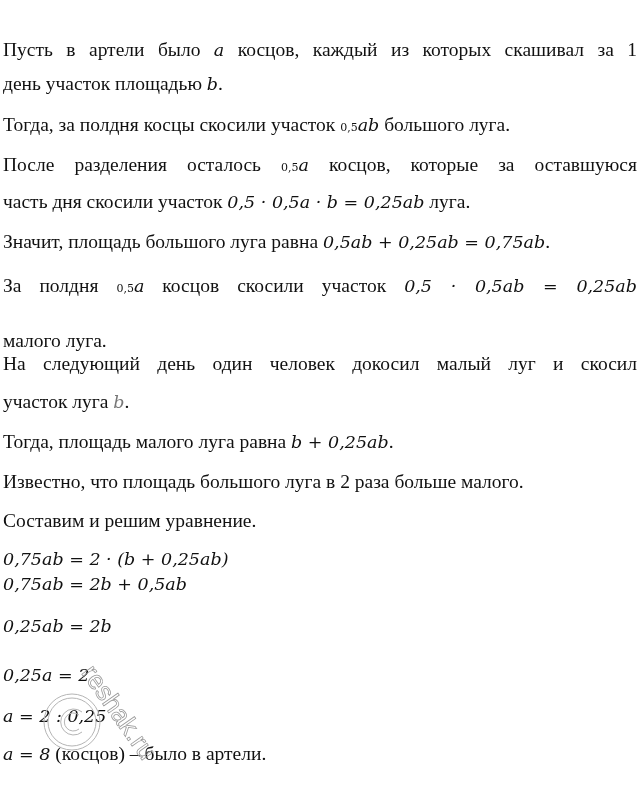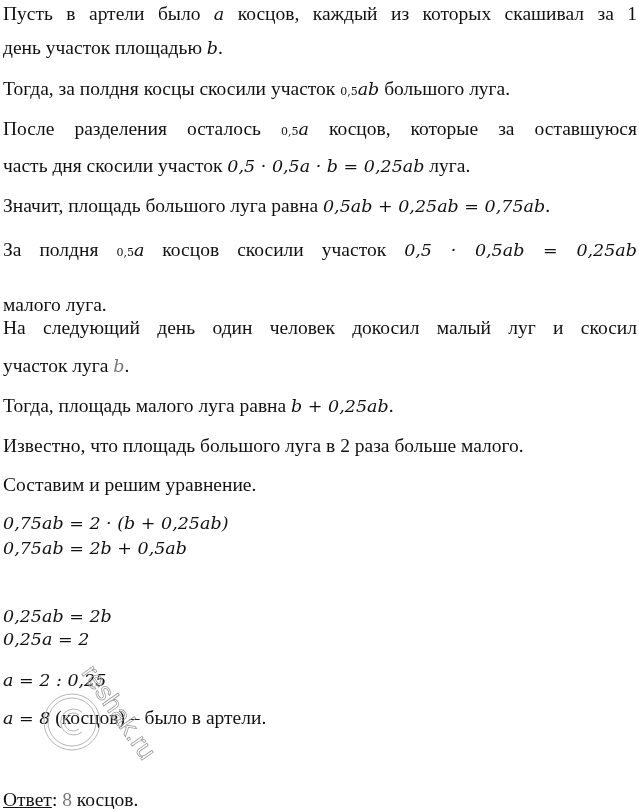--- a/index.html
+++ b/index.html
@@ -14,20 +14,21 @@
       overflow: hidden;
       font-family: "Liberation Serif", serif;
       color: #111111;
     }
     .line {
       position: absolute;
       left: 3px;
       font-size: 19.5px;
       line-height: 24px;
       white-space: nowrap;
+      margin-top: 36px;
     }
     .justify {
       width: 634px;
       text-align: justify;
       text-align-last: justify;
     }
     .m {
       font-family: "DejaVu Serif", serif;
       font-size: 11px;
     }
@@ -97,21 +98,21 @@
 <div class="line" style="top:434px;">
   <span>Известно, что площадь большого луга в 2 раза больше малого.</span>
 </div>
 
 <div class="line" style="top:473px;">
   <span>Составим и решим уравнение.</span>
 </div>
 
 <div class="line mi" style="top:511px;">0,75ab = 2 · (b + 0,25ab)</div>
 <div class="line mi" style="top:536px;">0,75ab = 2b + 0,5ab</div>
-<div class="line mi" style="top:604px;text-align:right;">0,25ab = 2b</div>
+<div class="line mi" style="top:578px;text-align:right;">0,25ab = 2b</div>
 <div class="line mi" style="top:627px;">0,25a = 2</div>
 <div class="line mi" style="top:668px;">a = 2 : 0,25</div>
 
 <div class="line" style="top:706px;">
   <span class="mi">a = 8</span><span> (косцов) – было в артели.</span>
 </div>
 
 <div class="line" style="top:788px;">
   <span class="u">Ответ</span><span>:</span> <span class="grey">8</span><span> косцов.</span>
 </div>

